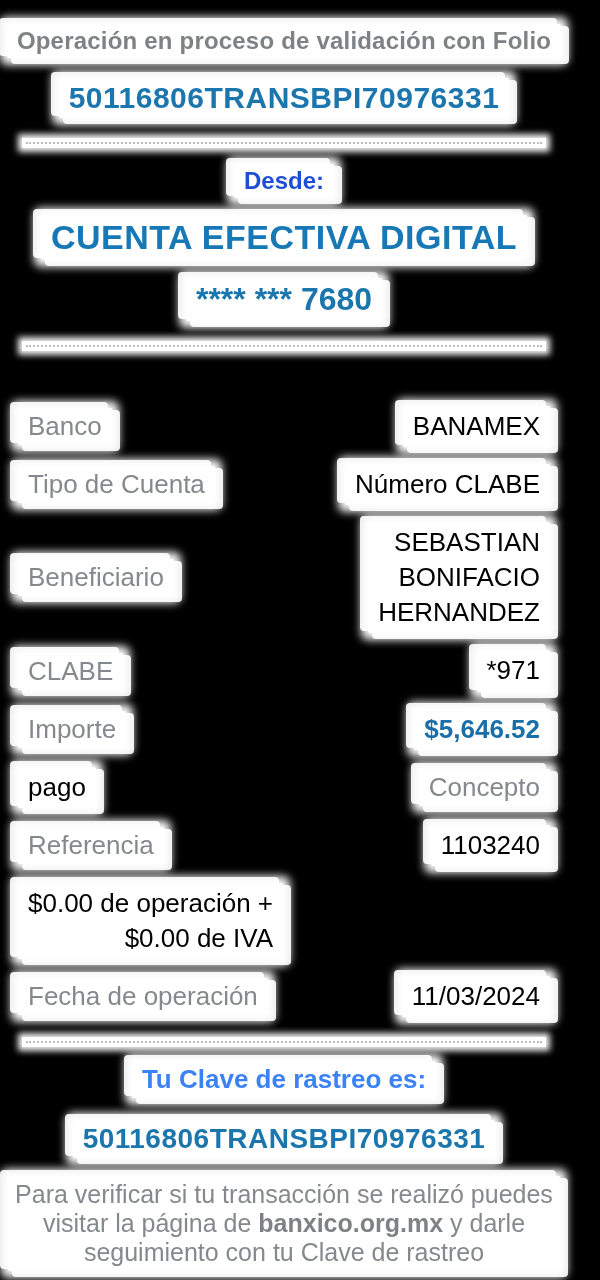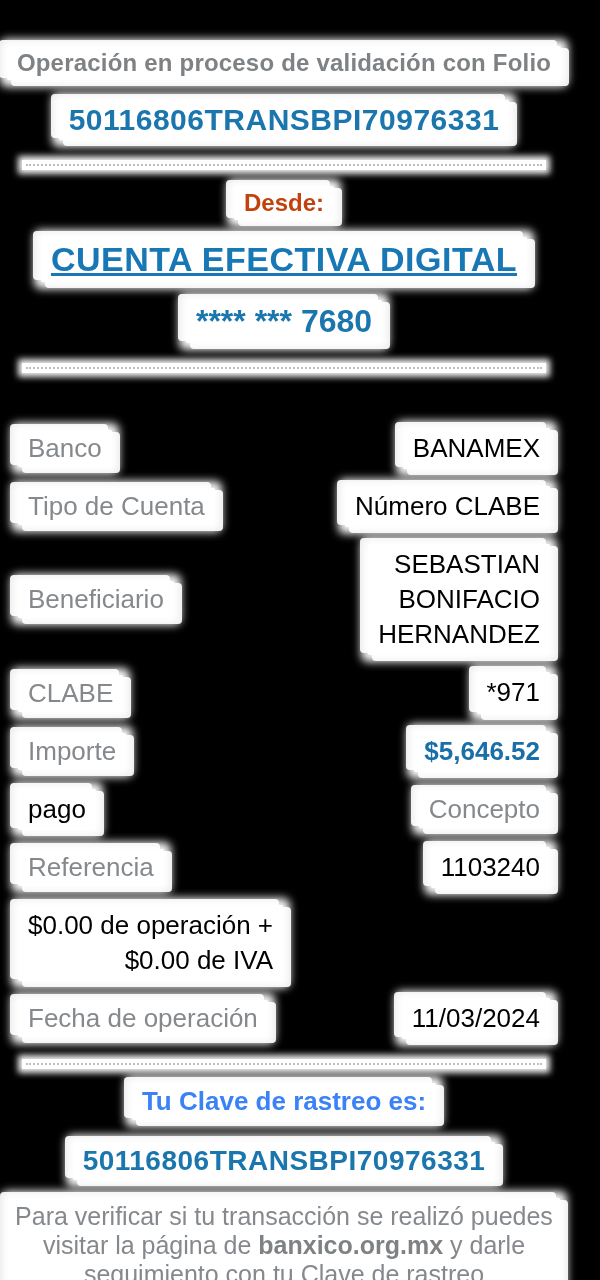--- a/index.html
+++ b/index.html
@@ -5,45 +5,45 @@
   html,body{margin:0;padding:0;}
   body{
     width:600px;height:1280px;
     background:#000;
     overflow:hidden;
     font-family:"Liberation Sans", sans-serif;
   }
   .page{
     width:568px;height:1280px;
     box-sizing:border-box;
-    padding-top:46px;
+    padding-top:24px;
     display:flex;flex-direction:column;align-items:center;
   }
   
   .blob{
     background:#fff;
     box-shadow:0 0 9px 7px rgba(255,255,255,0.97), 6px 4px 0 2px rgba(255,255,255,0.9), -6px -4px 0 2px rgba(255,255,255,0.9);
     border-radius:2px;
     padding:3px 10px;
     display:inline-block;
   }
-  .gray{color:#c2410c;}
+  .gray{color:#1d4ed8;}
 
   .status-line{font-size:24px;font-weight:bold;color:#7e8285;text-align:center;letter-spacing:.2px;}
   .folio{font-size:30px;font-weight:bold;color:#1b76ae;margin-top:20px;letter-spacing:.5px;}
   .sep{
     width:524px;margin-top:20px;
     background:#fff;
     box-shadow:0 0 6px 4px rgba(255,255,255,0.95);
     padding:4px 4px;
     box-sizing:border-box;
   }
   .sep-line{border-top:2px dotted #bdbdbd;height:0;}
   .desde{font-size:24px;font-weight:bold;margin-top:16px;}
-  .account-name{font-size:34px;font-weight:bold;margin-top:17px;letter-spacing:.5px;color:#1878b6;text-decoration:underline;}
+  .account-name{font-size:34px;font-weight:bold;margin-top:17px;letter-spacing:.5px;color:#1878b6;}
   .account-mask{font-size:32px;font-weight:bold;margin-top:18px;color:#1b76ae;}
 
   .details{
     width:600px;
     box-sizing:border-box;
     padding:26px 34px 0 34px;
     display:flex;flex-direction:column;margin-top:29px;
   }
   .row{
     display:flex;justify-content:space-between;align-items:center;

